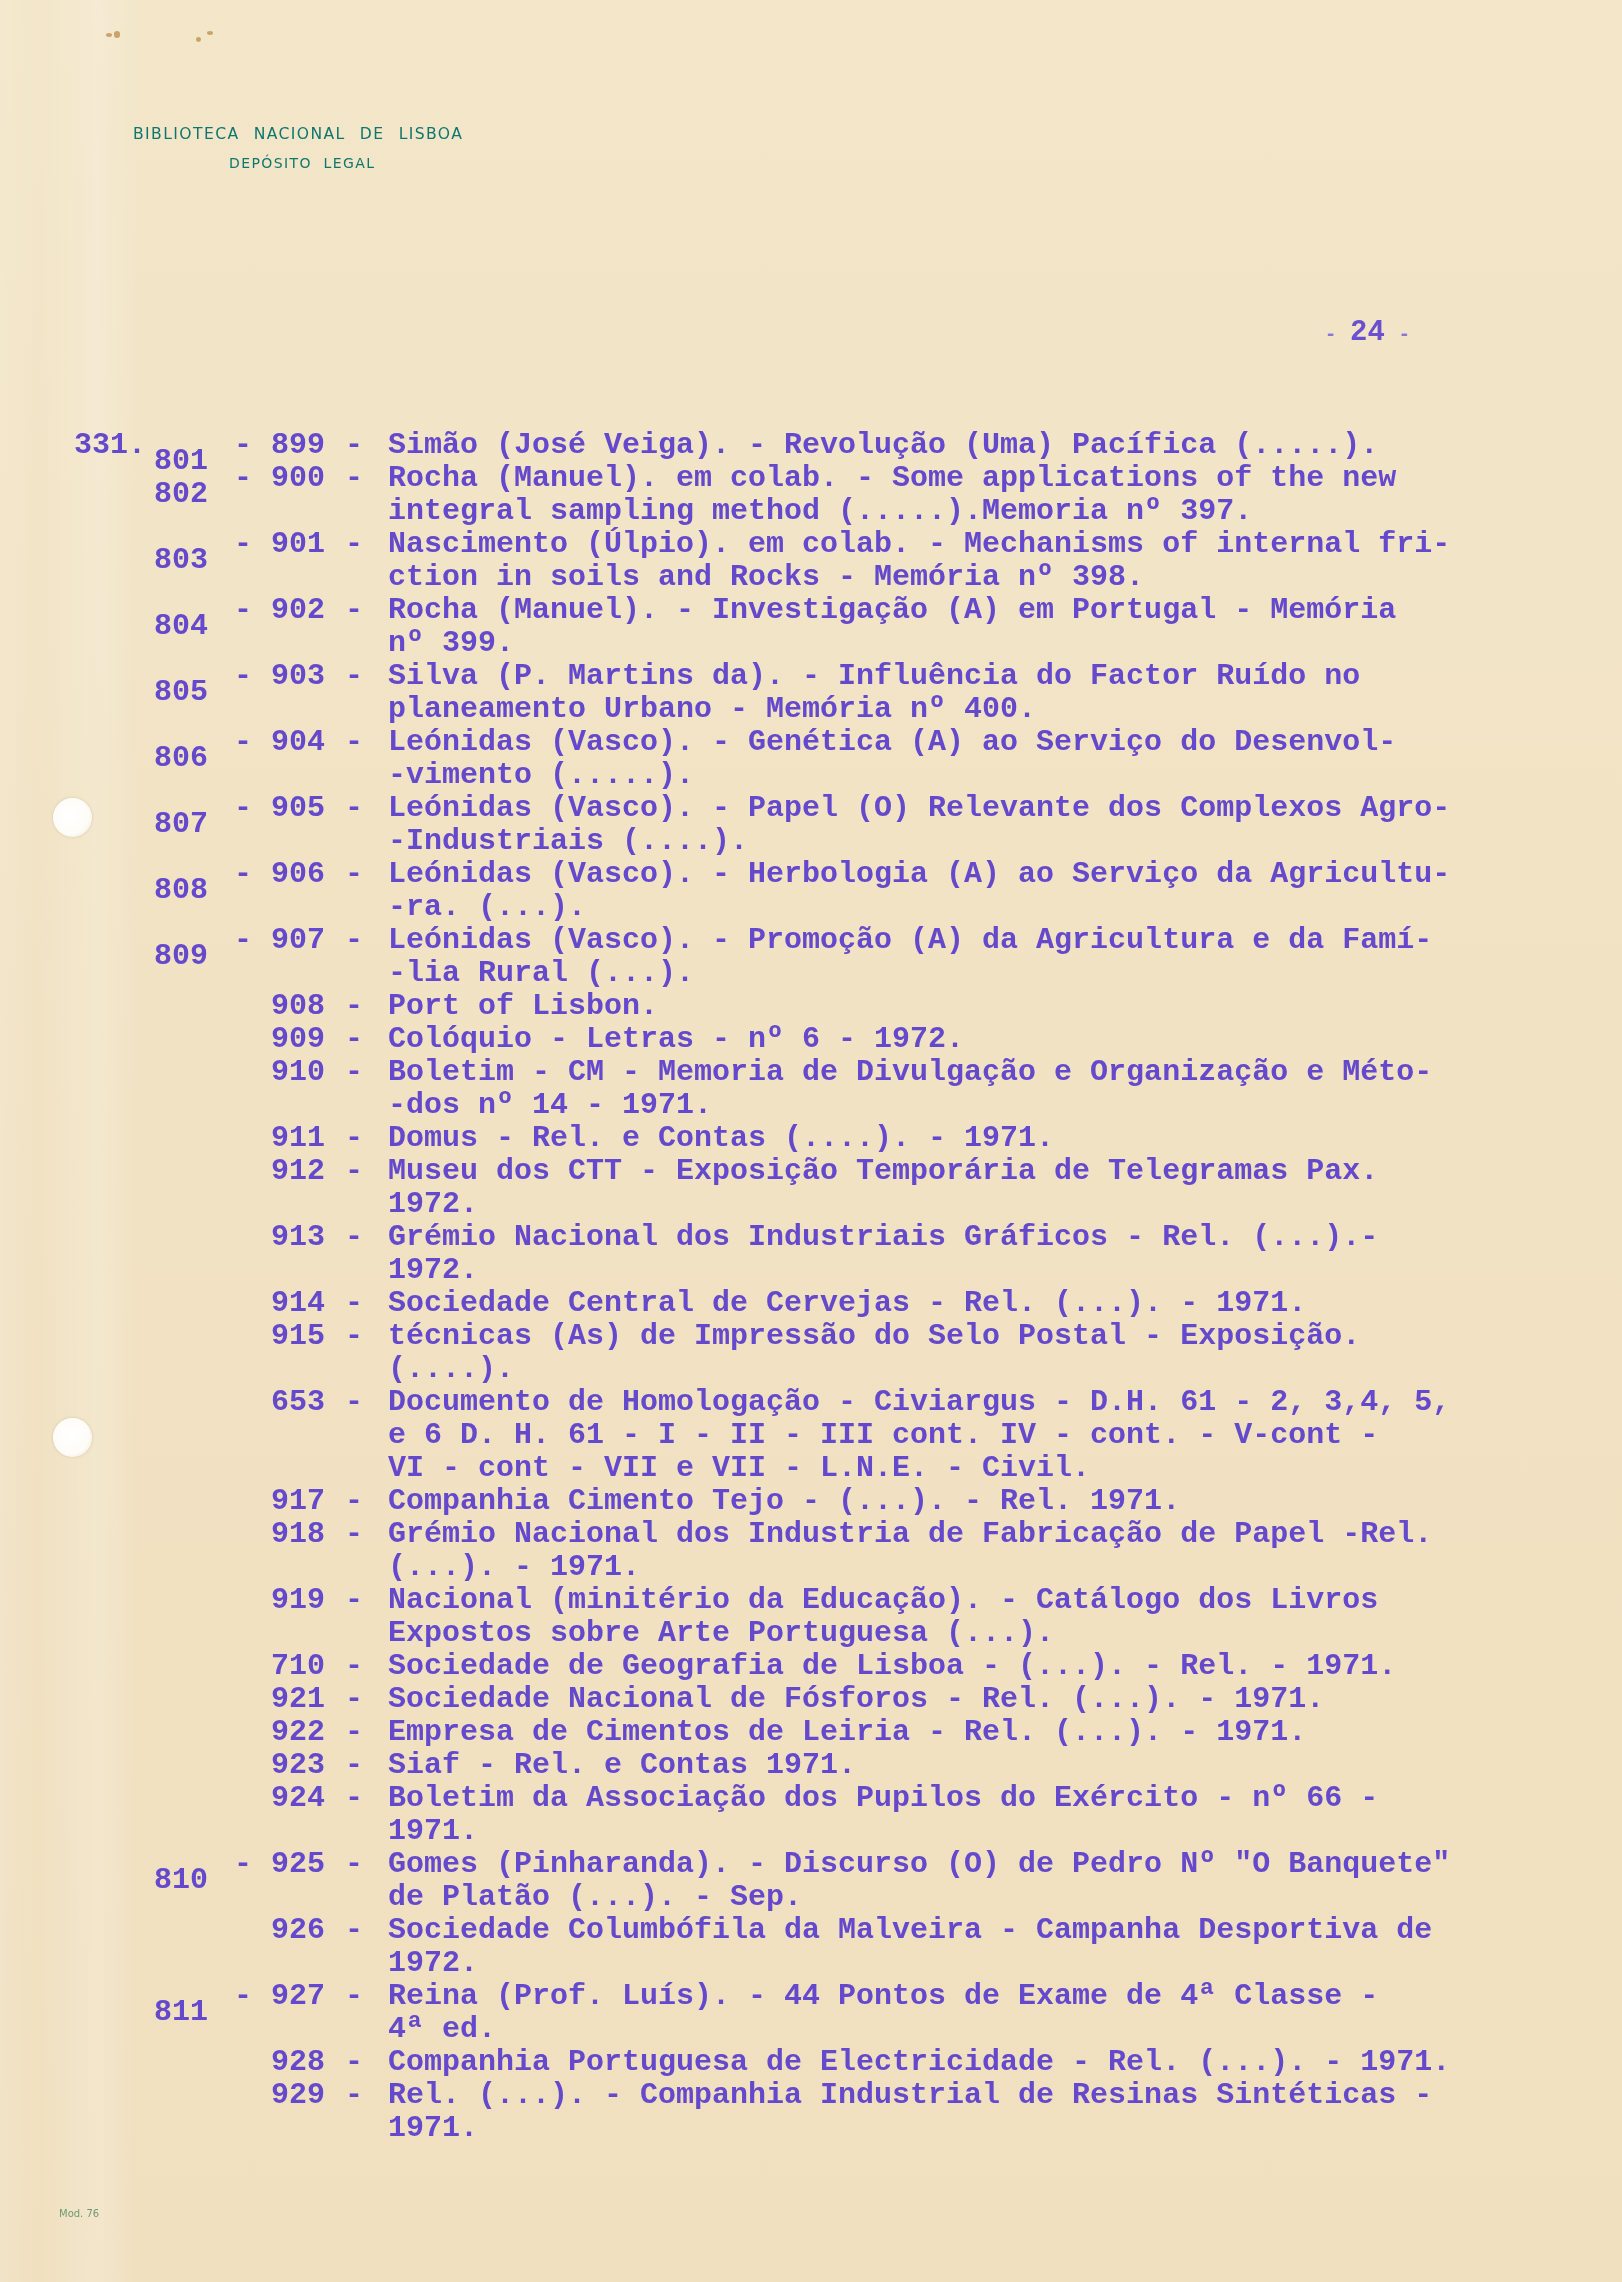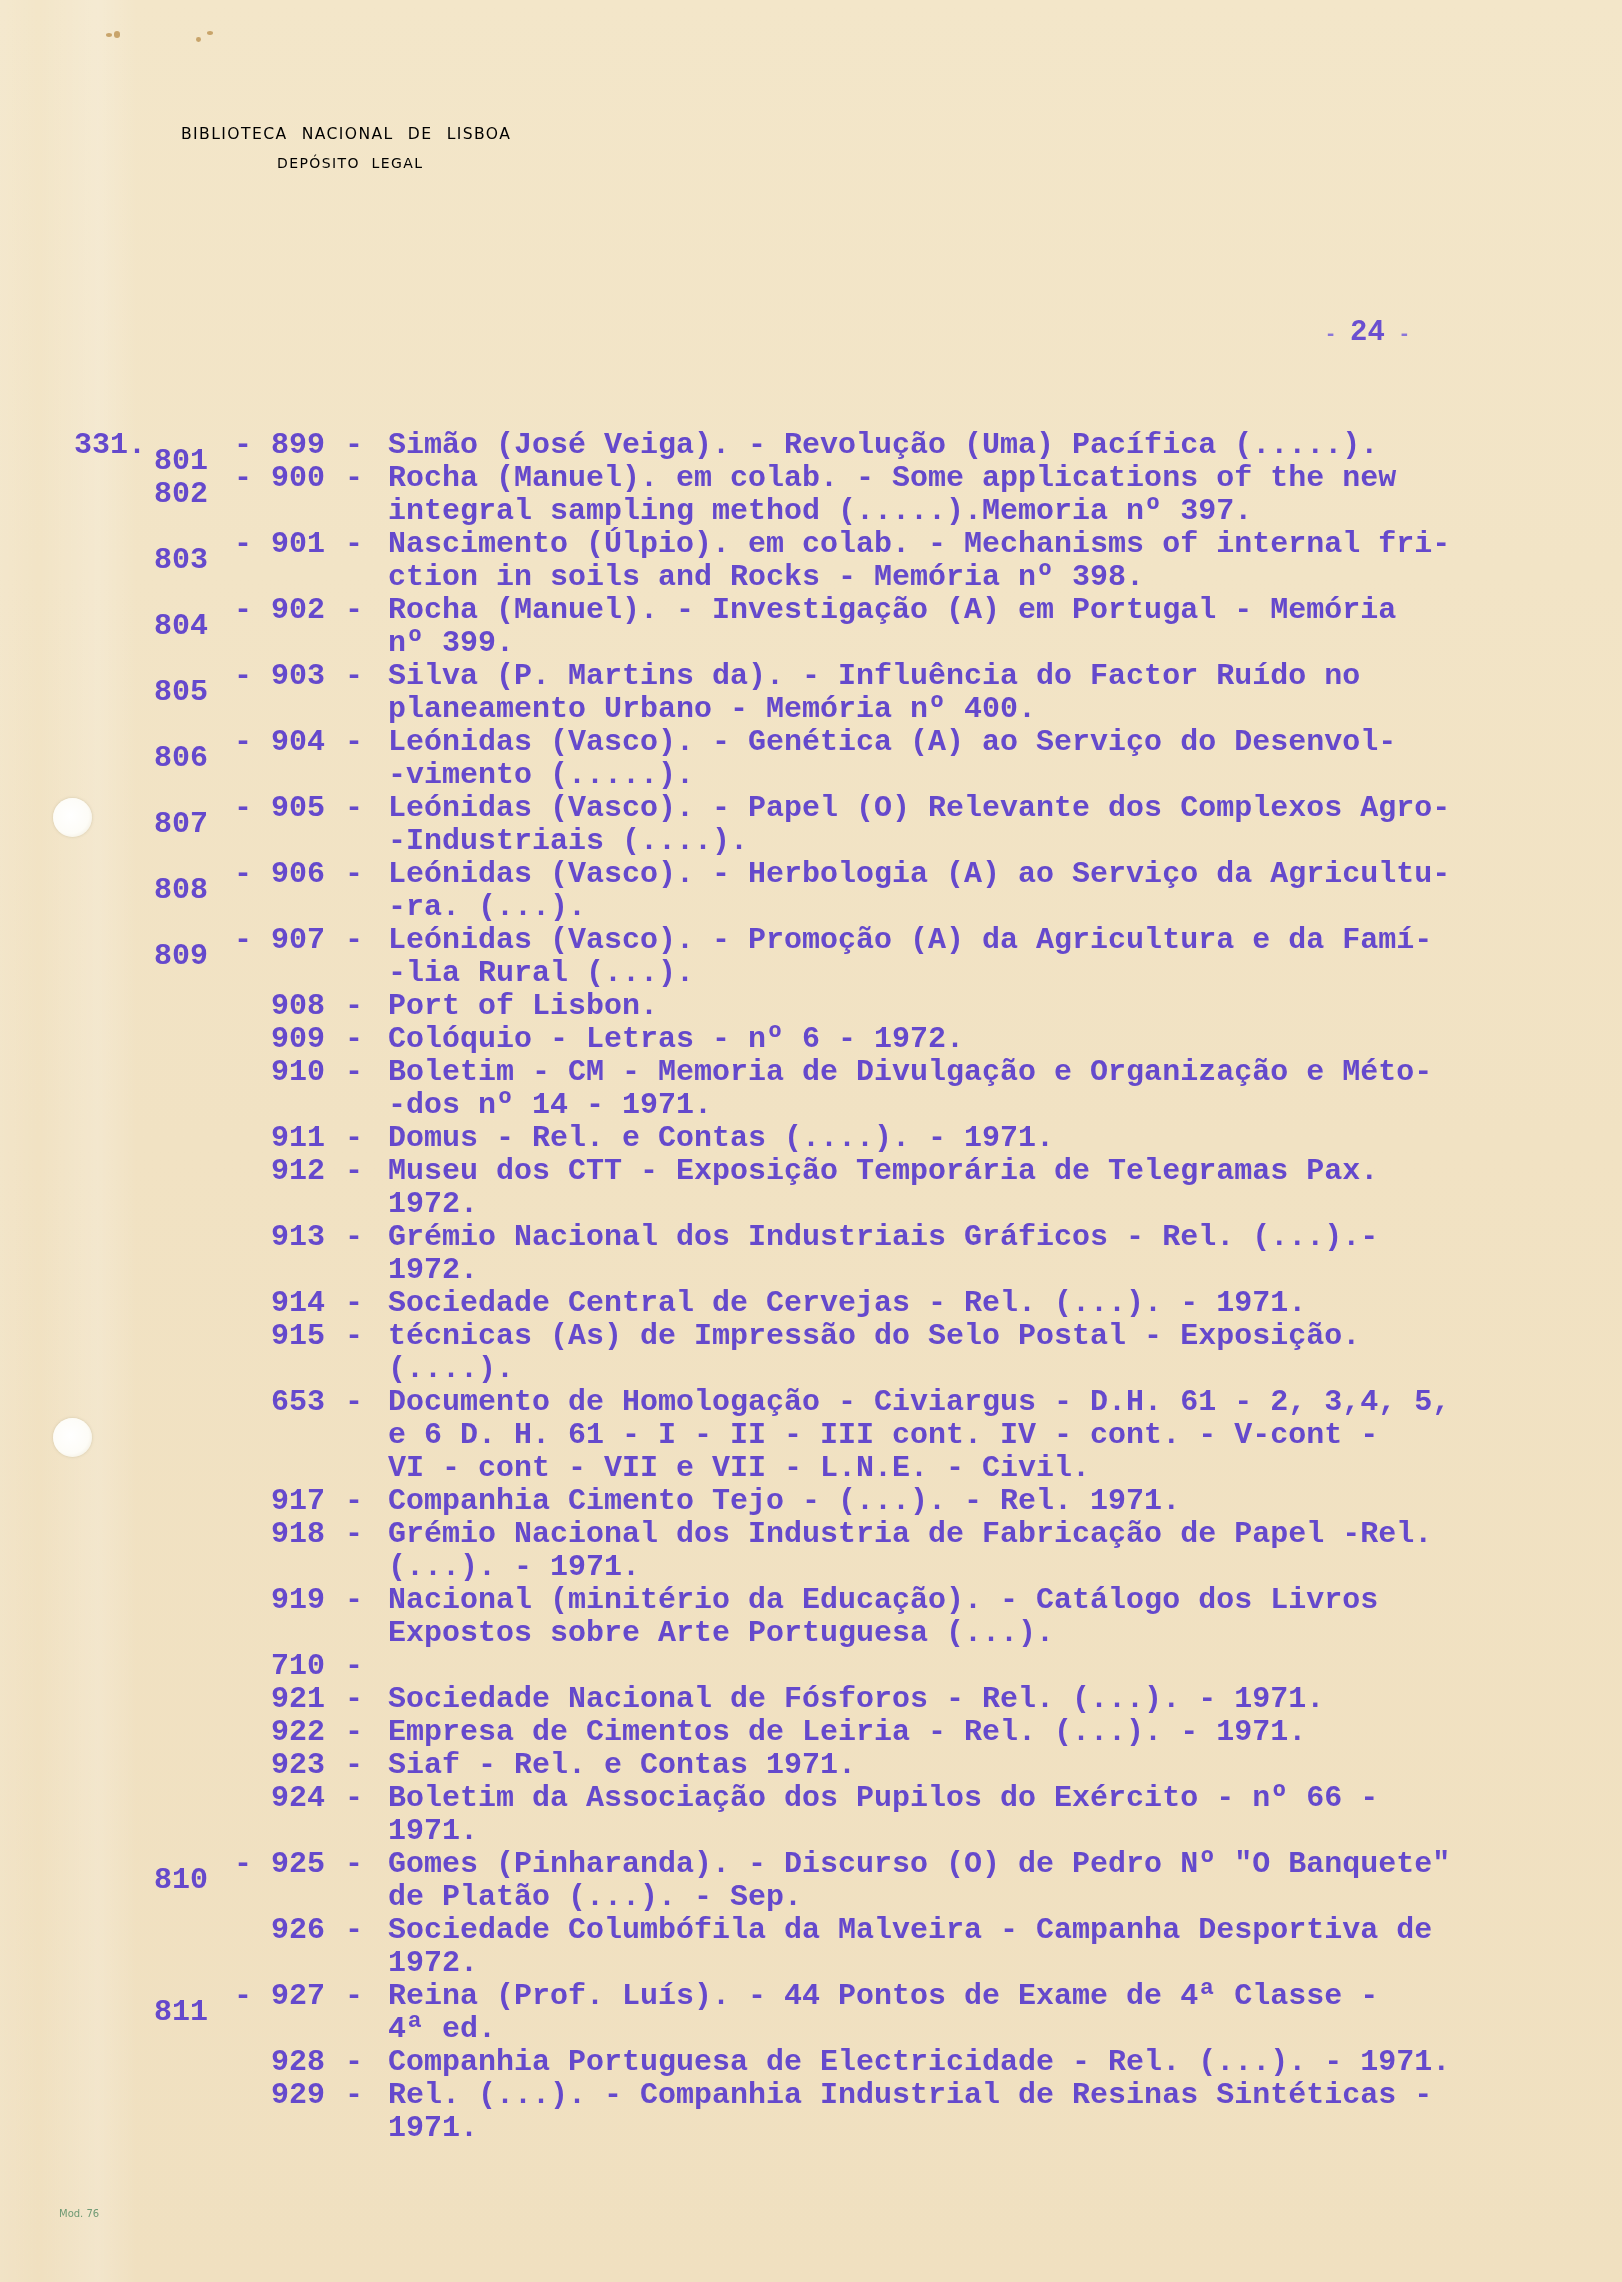--- a/index.html
+++ b/index.html
@@ -13,21 +13,21 @@
     position: absolute; inset: 0;
     background:
       linear-gradient(90deg, rgba(255,255,255,0.10) 0px, rgba(255,255,255,0) 39px, rgba(255,255,255,0.18) 98px, rgba(255,255,255,0) 137px),
       linear-gradient(180deg, #f3e6c9 0%, #f1e2c3 50%, #f0e0c0 100%);
   }
   .specks { position: absolute; left: 98px; top: 29px; width: 137px; height: 19.5px; }
   .speck { position: absolute; border-radius: 50%; background: #b98d4a; opacity: 0.75; }
   .letterhead {
     position: absolute; left: 133px; top: 125px;
     font-family: "DejaVu Sans", sans-serif;
-    color: #000000; font-size: 15.6px; letter-spacing: 1.4px; margin-left: 48px;
+    color: #0f766e; font-size: 15.6px; letter-spacing: 1.4px;
   }
   .letterhead .l1 { word-spacing: 7.8px; }
   .letterhead .l2 { margin-left: 96px; margin-top: 11.7px; font-size: 14px; word-spacing: 5.9px; }
   .page-num {
     position: absolute; left: 1311px; top: 316px;
     color: #6a4fd0; font-size: 29px; font-weight: bold; text-align: right;
   }
   .page-num .dash { font-size: 19.5px; color: #8b76d8; margin: 0 13.7px; }
   .entries {
     position: absolute; left: 0; top: 429px; width: 1623px;
@@ -153,21 +153,21 @@
     </div>
     <div class="entry">
       <div class="line"><span class="num-b">918</span><span style="position: absolute; left: 345px;">-</span><span class="text">Grémio Nacional dos Industria de Fabricação de Papel -Rel.</span></div>
       <div class="line"><span class="cont">(...). - 1971.</span></div>
     </div>
     <div class="entry">
       <div class="line"><span class="num-b">919</span><span style="position: absolute; left: 345px;">-</span><span class="text">Nacional (minitério da Educação). - Catálogo dos Livros</span></div>
       <div class="line"><span class="cont">Expostos sobre Arte Portuguesa (...).</span></div>
     </div>
     <div class="entry">
-      <div class="line"><span class="num-b">710</span><span style="position: absolute; left: 345px;">-</span></div>
+      <div class="line"><span class="num-b">710</span><span style="position: absolute; left: 345px;">-</span><span class="text">Sociedade de Geografia de Lisboa - (...). - Rel. - 1971.</span></div>
     </div>
     <div class="entry">
       <div class="line"><span class="num-b">921</span><span style="position: absolute; left: 345px;">-</span><span class="text">Sociedade Nacional de Fósforos - Rel. (...). - 1971.</span></div>
     </div>
     <div class="entry">
       <div class="line"><span class="num-b">922</span><span style="position: absolute; left: 345px;">-</span><span class="text">Empresa de Cimentos de Leiria - Rel. (...). - 1971.</span></div>
     </div>
     <div class="entry">
       <div class="line"><span class="num-b">923</span><span style="position: absolute; left: 345px;">-</span><span class="text">Siaf - Rel. e Contas 1971.</span></div>
     </div>

